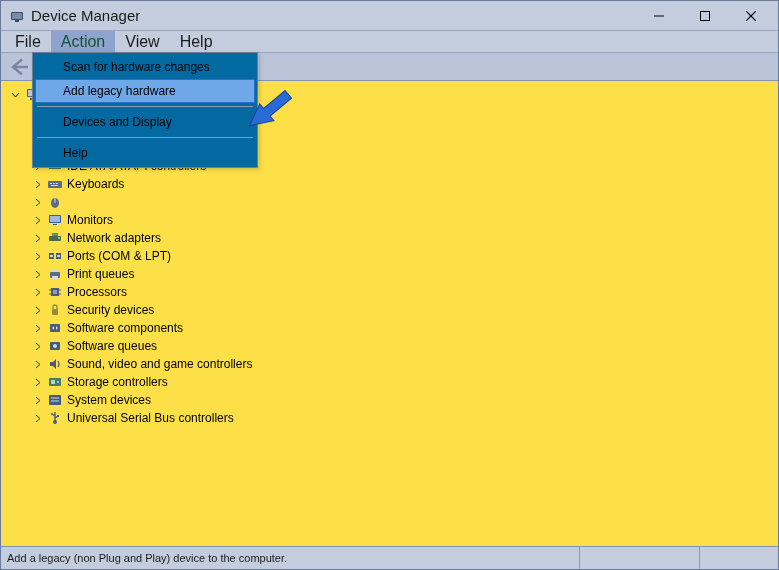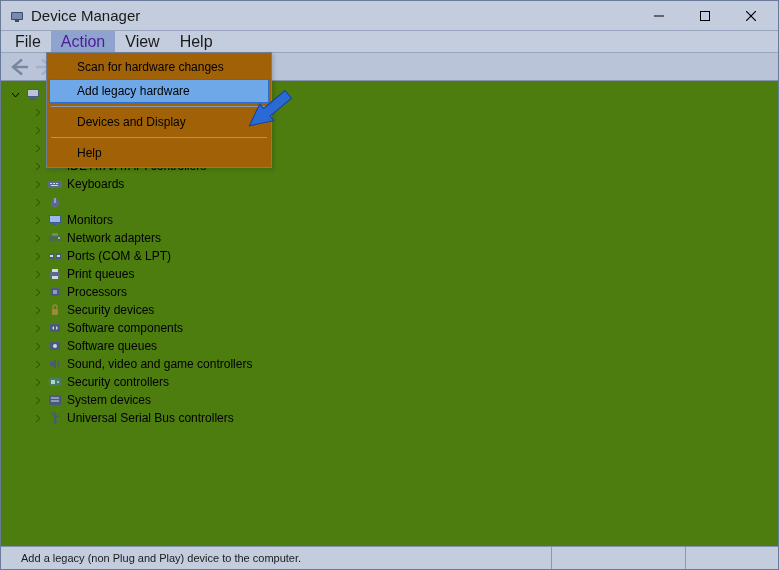--- a/index.html
+++ b/index.html
@@ -49,21 +49,21 @@
       font-size: 16px;
     }
     .menu-item {
       padding: 3px 10px;
       color: #1a1a1a;
       display: flex;
       align-items: center;
     }
     .menu-item.selected {
       background: #8fa3cf;
-      color: #4c1d95;
+      color: #14532d;
     }
     
     .toolbar {
       height: 28px;
       background: #bac4d8;
       border-bottom: 1px solid #8492ae;
       display: flex;
       align-items: center;
       padding: 0 6px;
       gap: 2px;
@@ -71,21 +71,21 @@
     .tool-btn {
       width: 24px; height: 22px;
       display: flex; align-items: center; justify-content: center;
       color: #3a3a3a;
     }
     .tool-btn.disabled { opacity: 0.45; }
     .tool-sep { width:1px; height:20px; background:#8a98b3; margin:0 2px; }
     
     .content {
       flex: 1;
-      background: #4d7c0f;
+      background: #fde047;
       overflow: hidden;
       position: relative;
       border-bottom: 1px solid #8492ae;
     }
     .tree {
       padding: 4px 0 0 8px;
       color: #000;
       font-size: 12px;
       line-height: 18px;
     }
@@ -103,23 +103,23 @@
       flex: 0 0 12px;
     }
     .expander svg { width: 9px; height: 9px; display:block; }
     .dev-icon { width: 16px; height: 16px; flex: 0 0 16px; display:flex; align-items:center; justify-content:center; }
     .dev-icon svg { width:16px; height:16px; }
     .dev-label { color: #000; white-space: nowrap; }
     
     .dropdown {
       position: absolute;
       top: 52px;
-      left: 46px;
+      left: 32px;
       width: 226px;
-      background: #a16207;
+      background: #0369a1;
       border: 1px solid #6e7d98;
       box-shadow: 2px 2px 4px rgba(0,0,0,.15);
       z-index: 100;
       padding: 2px;
     }
     .dd-item {
       padding: 5px 8px 5px 28px;
       color: #000;
       font-size: 12px;
     }
@@ -146,21 +146,21 @@
       height: 22px;
       background: #c4cdde;
       display: flex;
       align-items: stretch;
       font-size: 11px;
       color: #1a1a1a;
     }
     .status-cell {
       border-right: 1px solid #8a98b3;
       padding: 3px 6px;
-      display: flex; align-items: center; margin-left: 14px;
+      display: flex; align-items: center;
     }
     .status-cell:first-child { flex: 1; }
     .status-cell:nth-child(2) { width: 120px; }
     .status-cell:nth-child(3) { width: 78px; border-right:none; }
   </style>
 </head>
 <body>
 
 <div class="window">
 
@@ -465,21 +465,21 @@
                 <path d="M3 1 L7 4.5 L3 8" fill="none" stroke="#3a3a3a" stroke-width="1"></path>
               </svg>
             </span>
             <span class="dev-icon">
               <svg viewBox="0 0 16 16">
                 <rect x="2" y="4" width="12" height="8" rx="1" fill="#4a7a6a"></rect>
                 <rect x="4" y="6" width="4" height="4" fill="#a8d8c8"></rect>
                 <circle cx="11" cy="8" r="1" fill="#cfd8e8"></circle>
               </svg>
             </span>
-            <span class="dev-label">Security controllers</span>
+            <span class="dev-label">Storage controllers</span>
           </div>
           <div class="tree-row child">
             <span class="expander">
               <svg viewBox="0 0 9 9">
                 <path d="M3 1 L7 4.5 L3 8" fill="none" stroke="#3a3a3a" stroke-width="1"></path>
               </svg>
             </span>
             <span class="dev-icon">
               <svg viewBox="0 0 16 16">
                 <rect x="2" y="3" width="12" height="10" rx="1" fill="#4a5a7a"></rect>

